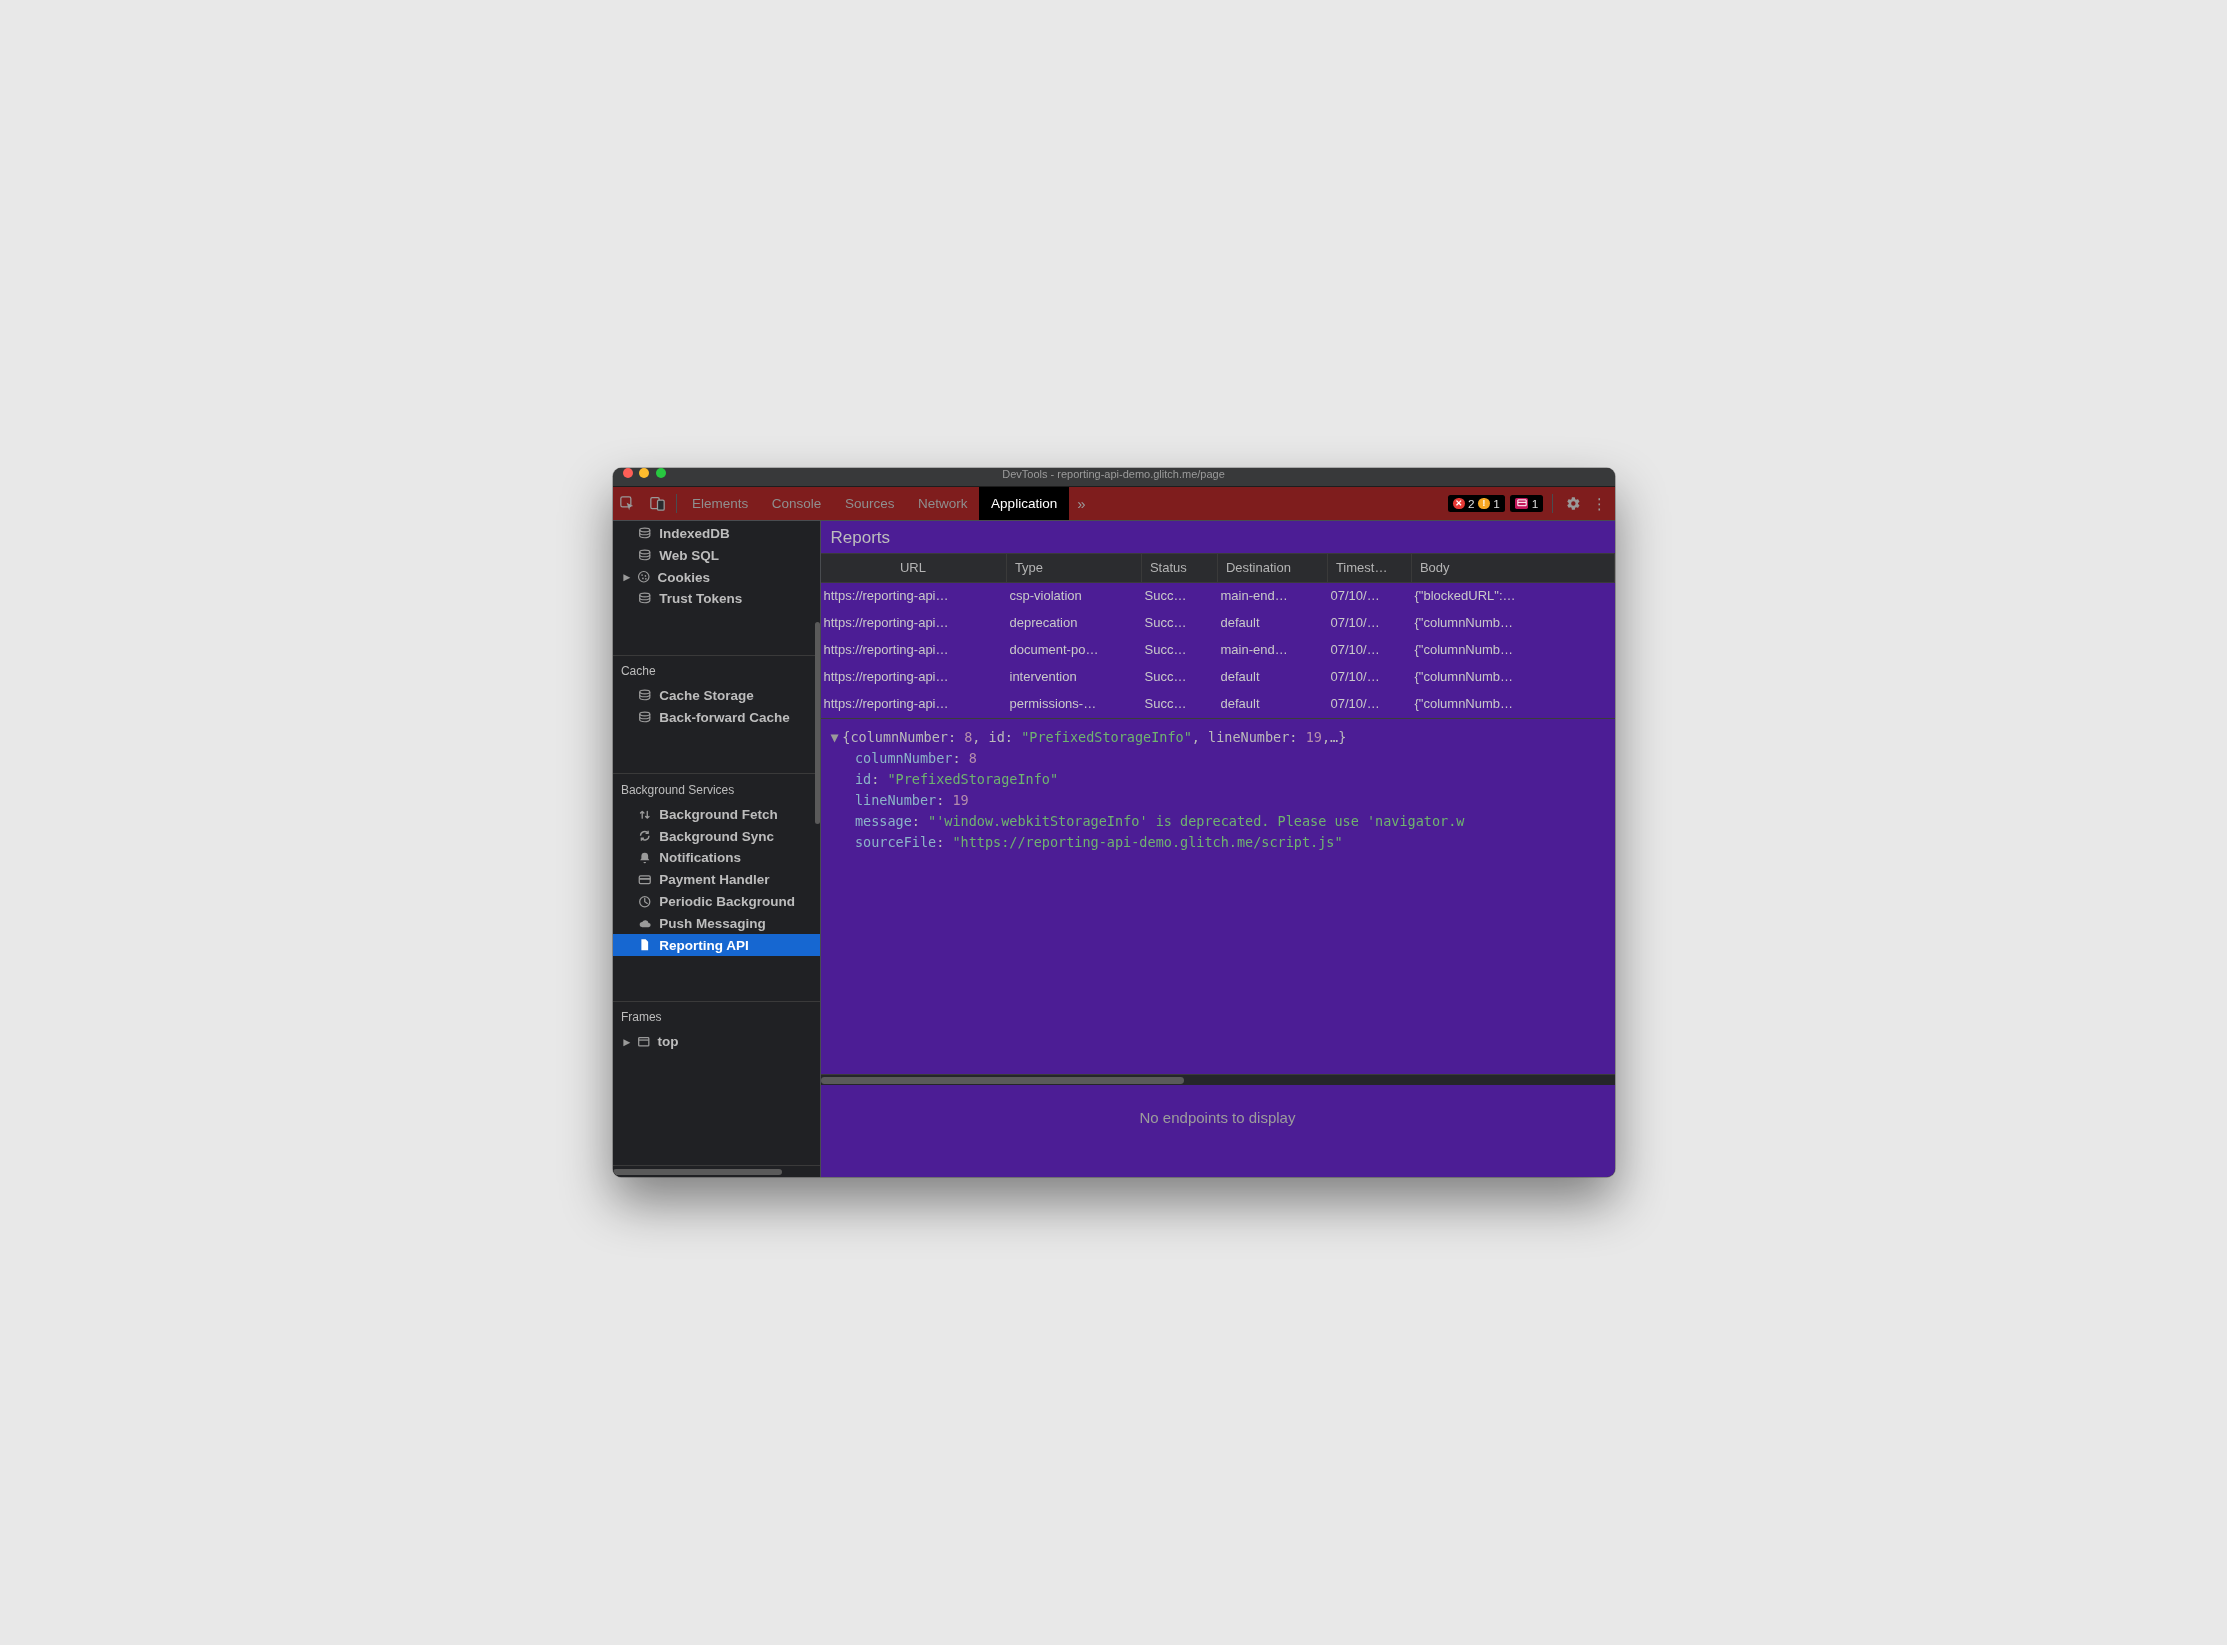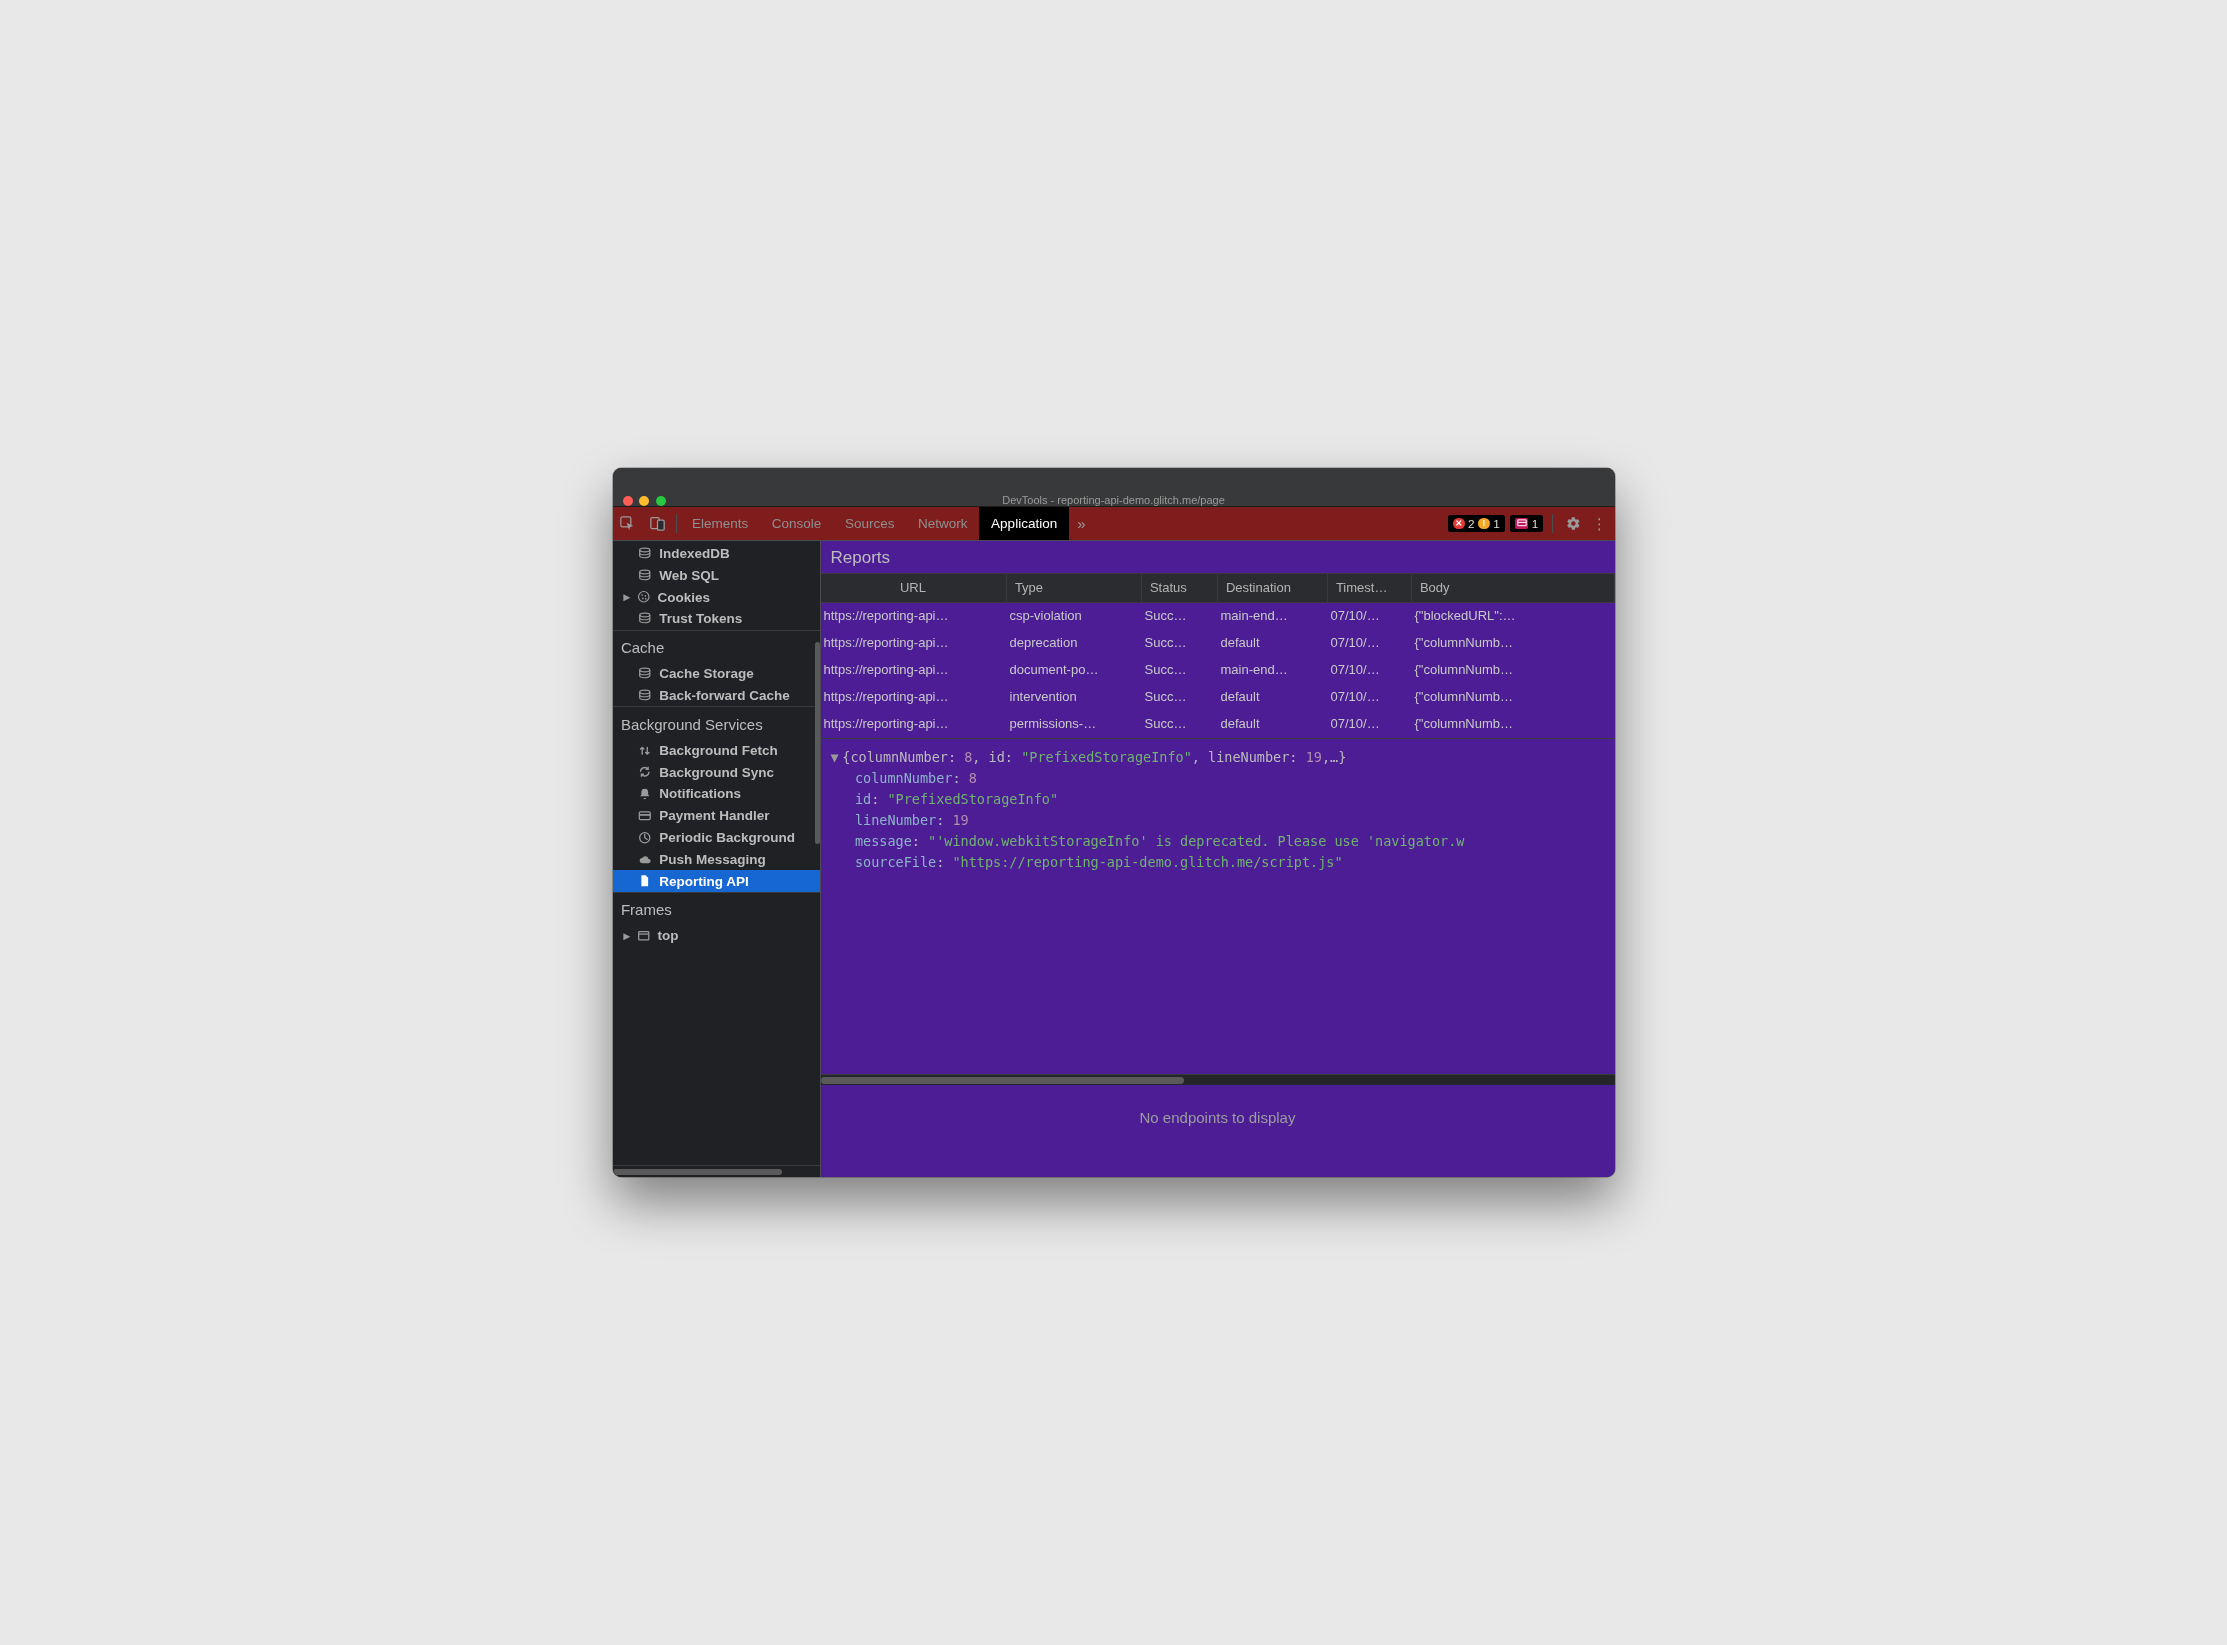--- a/index.html
+++ b/index.html
@@ -17,24 +17,24 @@
     background: #282828;
     border-radius: 8.4px;
     box-shadow: 0 25px 51px rgba(0,0,0,.45), 0 0 0 0.8px rgba(0,0,0,.3);
     overflow: hidden;
     display: flex;
     flex-direction: column;
     color: #d8d8d8;
   }
   
   .titlebar {
-    height: 39px;
+    height: 19px;
     background: #38393a;
     display: flex;
-    align-items: flex-end;
+    align-items: flex-start;
     padding: 0 10px;
     font-size: 11px;
     color: #b8b8b8;
     position: relative;
     border-bottom: 0.8px solid #1d1d1d;
   }
   .traffic { display: flex; gap: 6.7px; }
   .traffic span { width: 10px; height: 10px; border-radius: 50%; display: inline-block; }
   .tr-red { background: #ff5f57; }
   .tr-yellow { background: #febc2e; }
@@ -82,22 +82,23 @@
     background: #202124;
     border-right: 0.8px solid #494c50;
     overflow-y: hidden;
     font-size: 13.5px;
     position: relative;
     display:flex;flex-direction:column;
   }
   .sidebar-inner{flex:1;overflow:hidden;padding-bottom:8.4px;}
   .side-group { padding-top: 1.7px; font-weight: bold; }
   .side-head {
-    color:#bdbdbd; font-size:15px; padding:8.4px 8.4px 5px 8.4px;
+    color:#bdbdbd; font-size:12px; padding:8.4px 8.4px 5px 8.4px;
     border-top:0.8px solid #3a3a3a;
+    margin-top:45px;
   }
   .side-item {
     display:flex; align-items:center; gap:6.7px;
     padding:3.4px 6.7px 3.4px 25px; color:#bdbdbd; cursor:pointer;
     white-space:nowrap; overflow:hidden;
   }
   .side-item .tri { width:8.4px; display:inline-flex;justify-content:center;color:#9a9a9a;font-size:8.4px; margin-left:-15px; margin-right:-1.7px;}
   .side-item.selected { background:#1667d1; color:#fff; }
   .side-item .sicon { width:15px; height:15px; display:inline-flex;align-items:center;justify-content:center; color:#9a9a9a;}
   .side-item.selected .sicon{color:#fff;}

